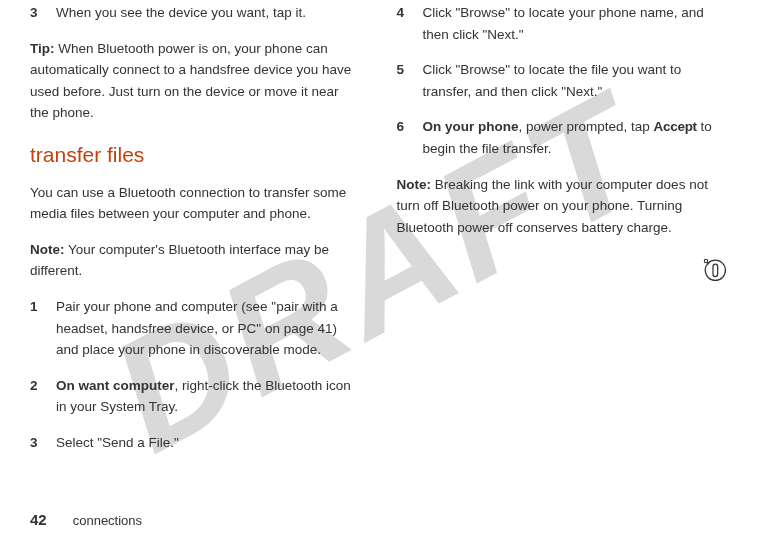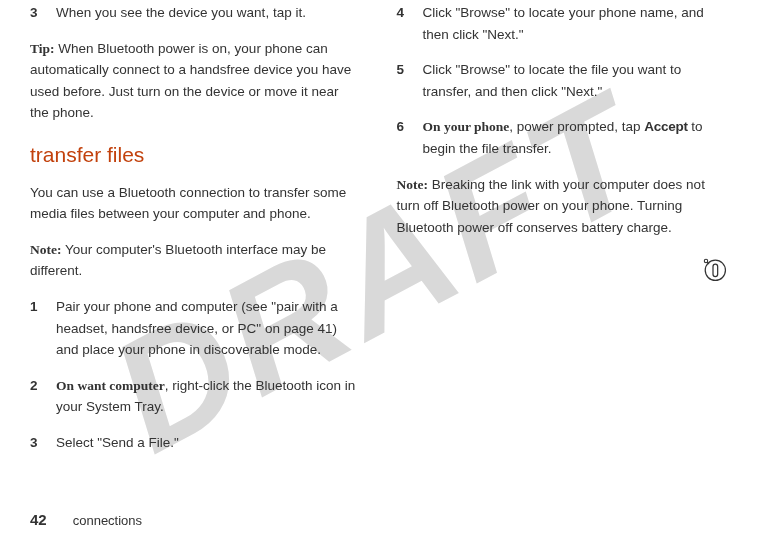--- a/index.html
+++ b/index.html
@@ -52,21 +52,20 @@
     }
     .step-num {
       font-weight: bold;
       min-width: 12px;
     }
     .step-text {
       flex: 1;
     }
     .bold {
       font-weight: bold;
-      font-family: Liberation Serif, serif;
     }
     .para {
       margin-bottom: 14px;
     }
     h2.section {
       font-size: 21px;
       font-weight: normal;
       color: #c2410c;
       margin-bottom: 10px;
       margin-top: 6px;

